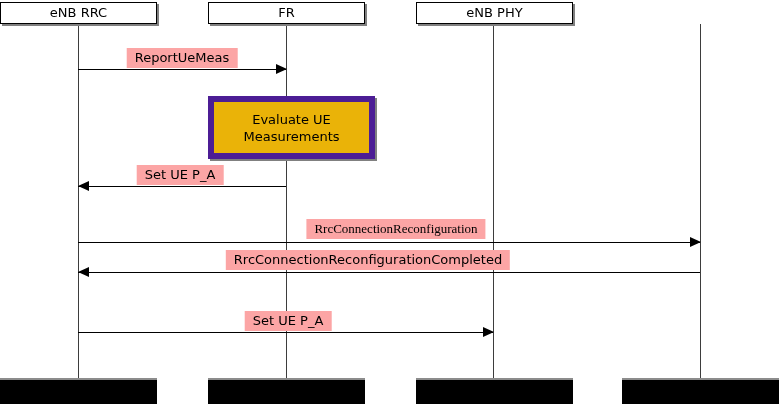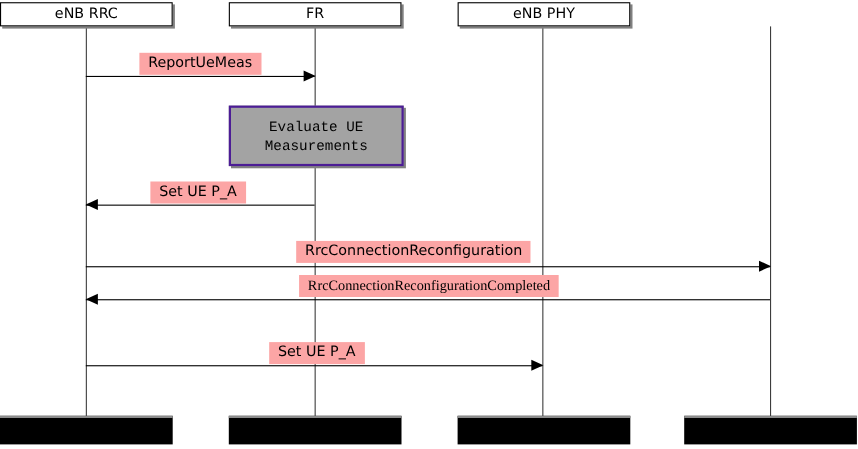--- a/index.html
+++ b/index.html
@@ -46,50 +46,49 @@
   #actor-2 { left: 416px; }
   #actor-3 { left: 622px; }
 
   
   .procbox {
     position: absolute;
     left: 208px;
     top: 96px;
     width: 155px;
     height: 51px;
-    background: #a3a3a3;
-    border: 2px solid #4c1d95;
+    background: #eab308;
+    border: 6px solid #4c1d95;
     box-shadow: 2px 2px 0 #808080;
     text-align: center;
     z-index: 2;
     display: flex;
     align-items: center;
     justify-content: center;
-    font-family: Liberation Mono, monospace;
   }
   .procbox span {
     display: block;
     width: 110px;
     line-height: 17px;
   }
 
   
   .msg-label {
     position: absolute;
     transform: translateX(-50%);
     background: #fca5a5;
     padding: 3px 8px;
     white-space: nowrap;
     z-index: 2;
     line-height: 14px;
   }
   #lbl-0 { left: 182px; top: 48px; }
   #lbl-1 { left: 180px; top: 165px; }
-  #lbl-2 { left: 376px; top: 219px; }
-  #lbl-3 { left: 390px; top: 250px; font-family: Liberation Serif, serif; }
+  #lbl-2 { left: 396px; top: 219px; font-family: Liberation Serif, serif; }
+  #lbl-3 { left: 368px; top: 250px; }
   #lbl-4 { left: 288px; top: 311px; }
 
   
   .msg-line {
     position: absolute;
     height: 1px;
     background: #000000;
     z-index: 4;
   }
   #line-0 { left: 78px;  top: 69px;  width: 208px; }

